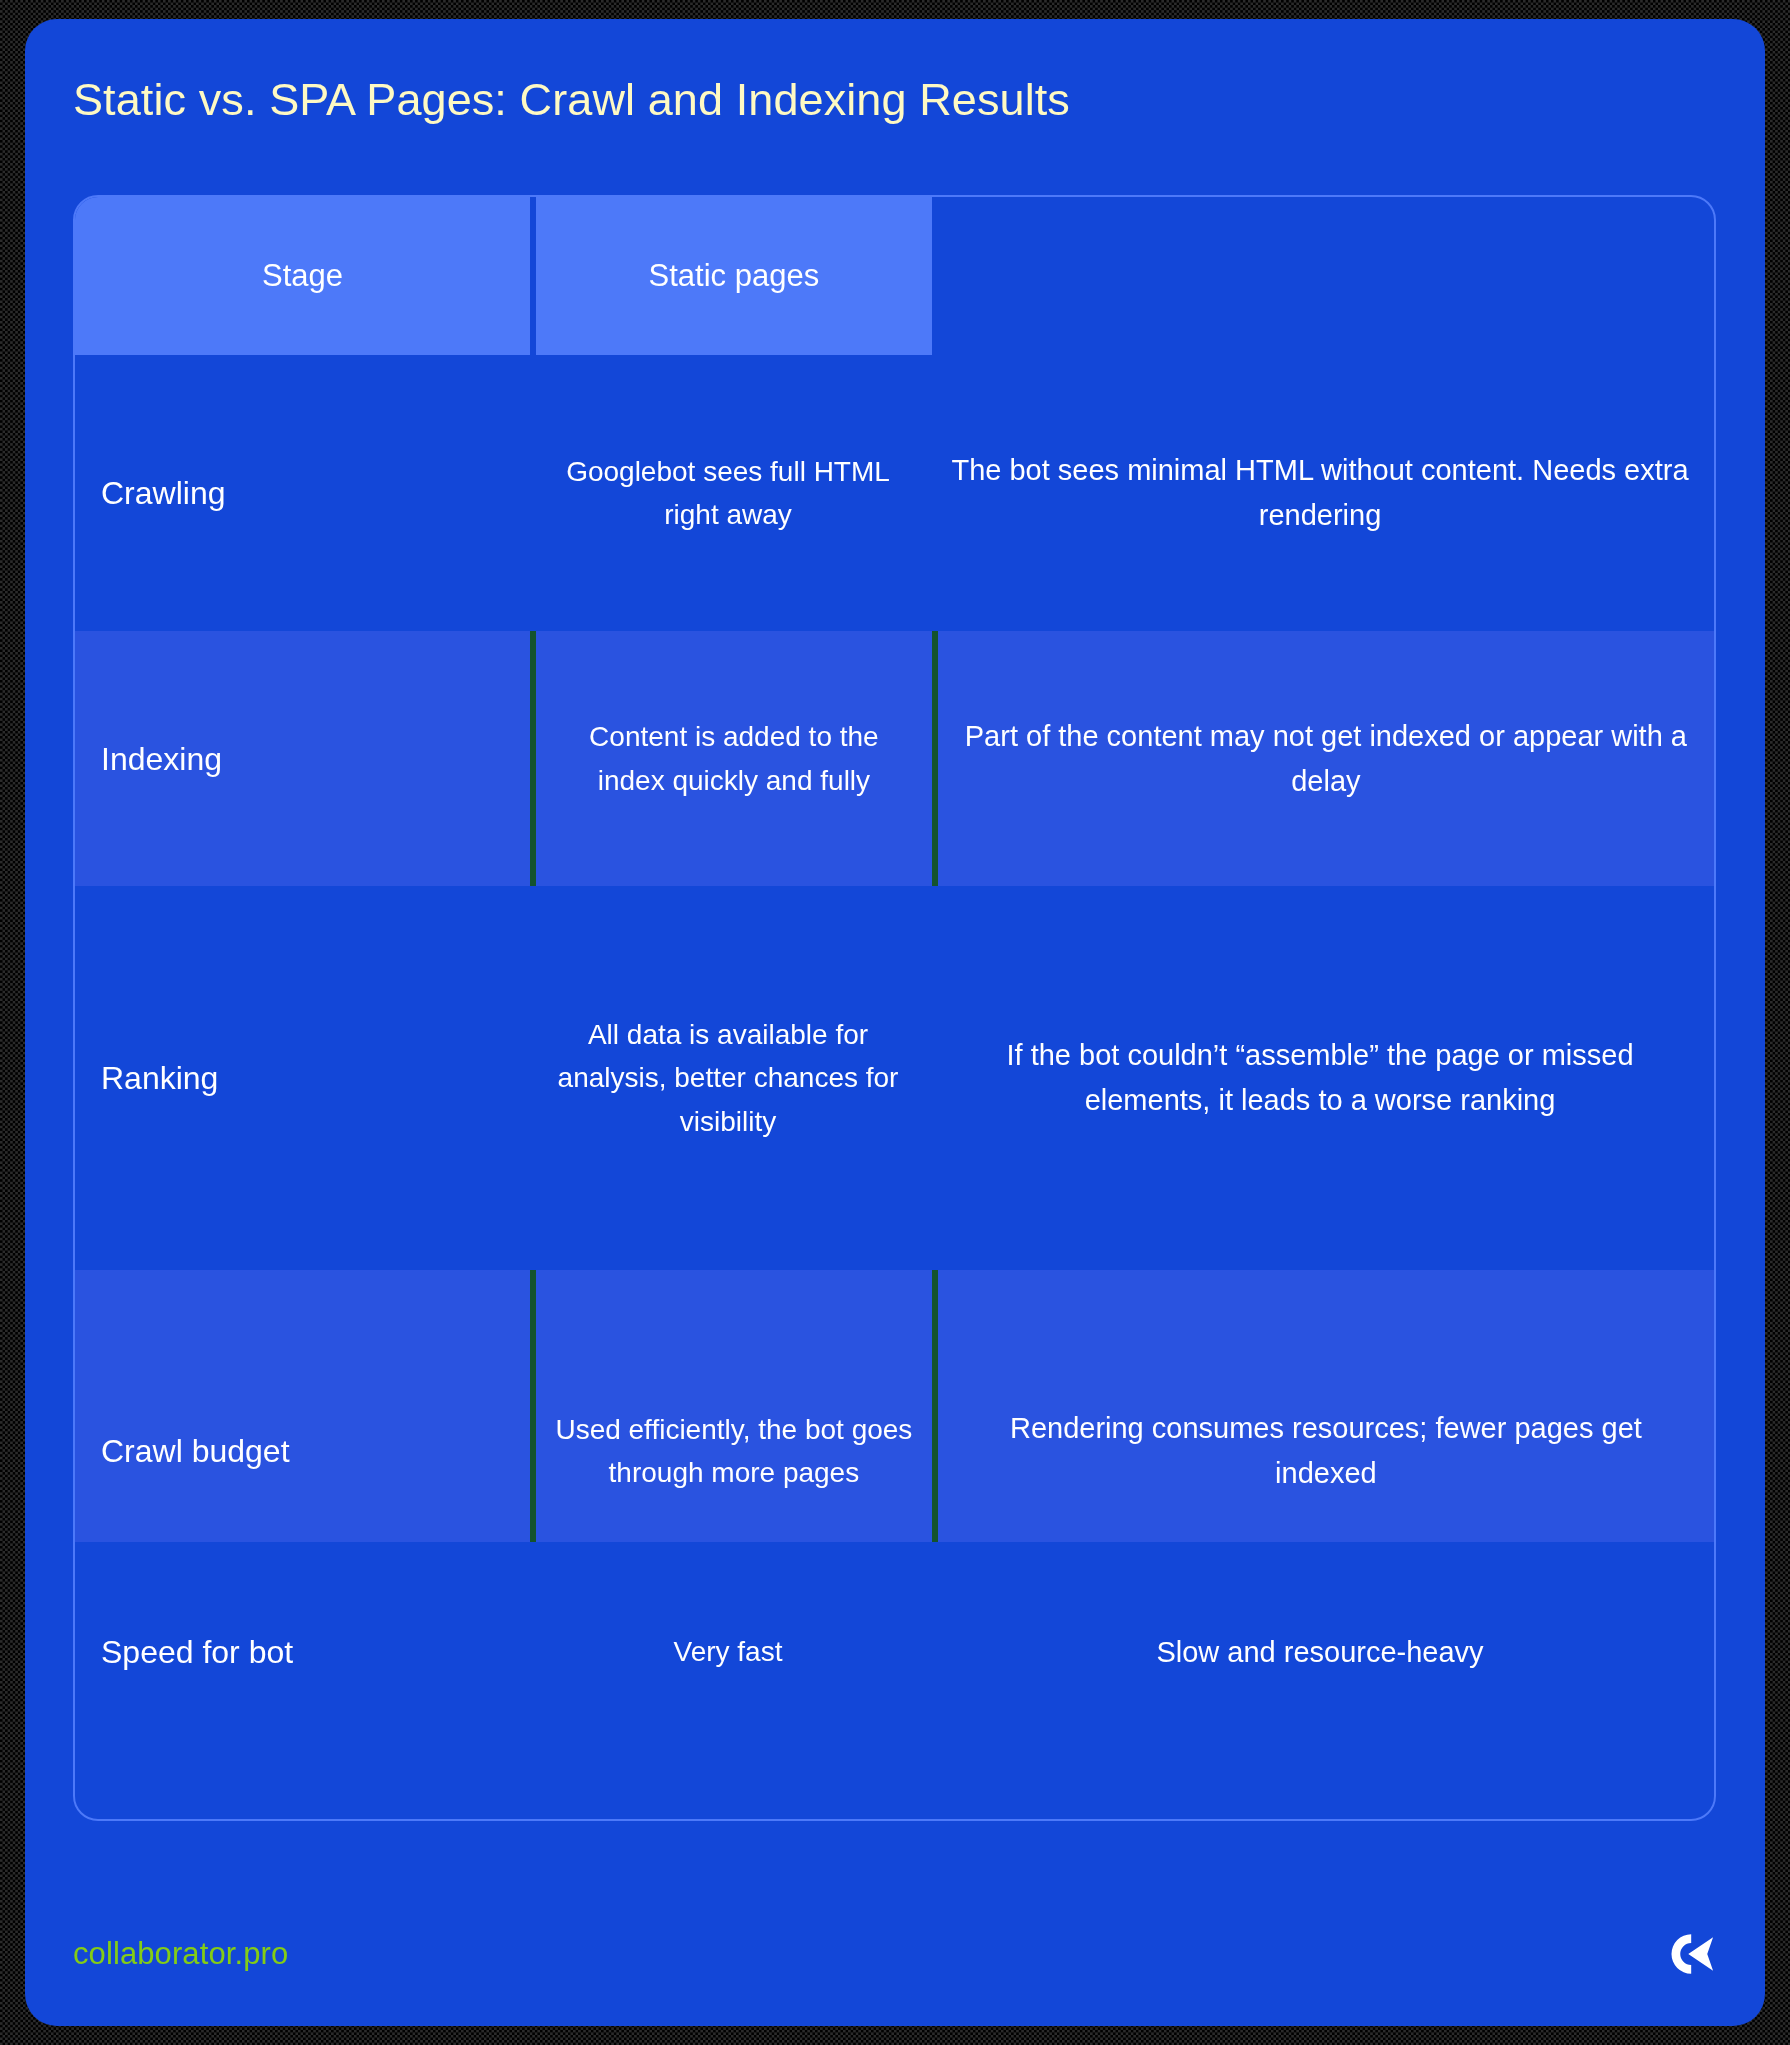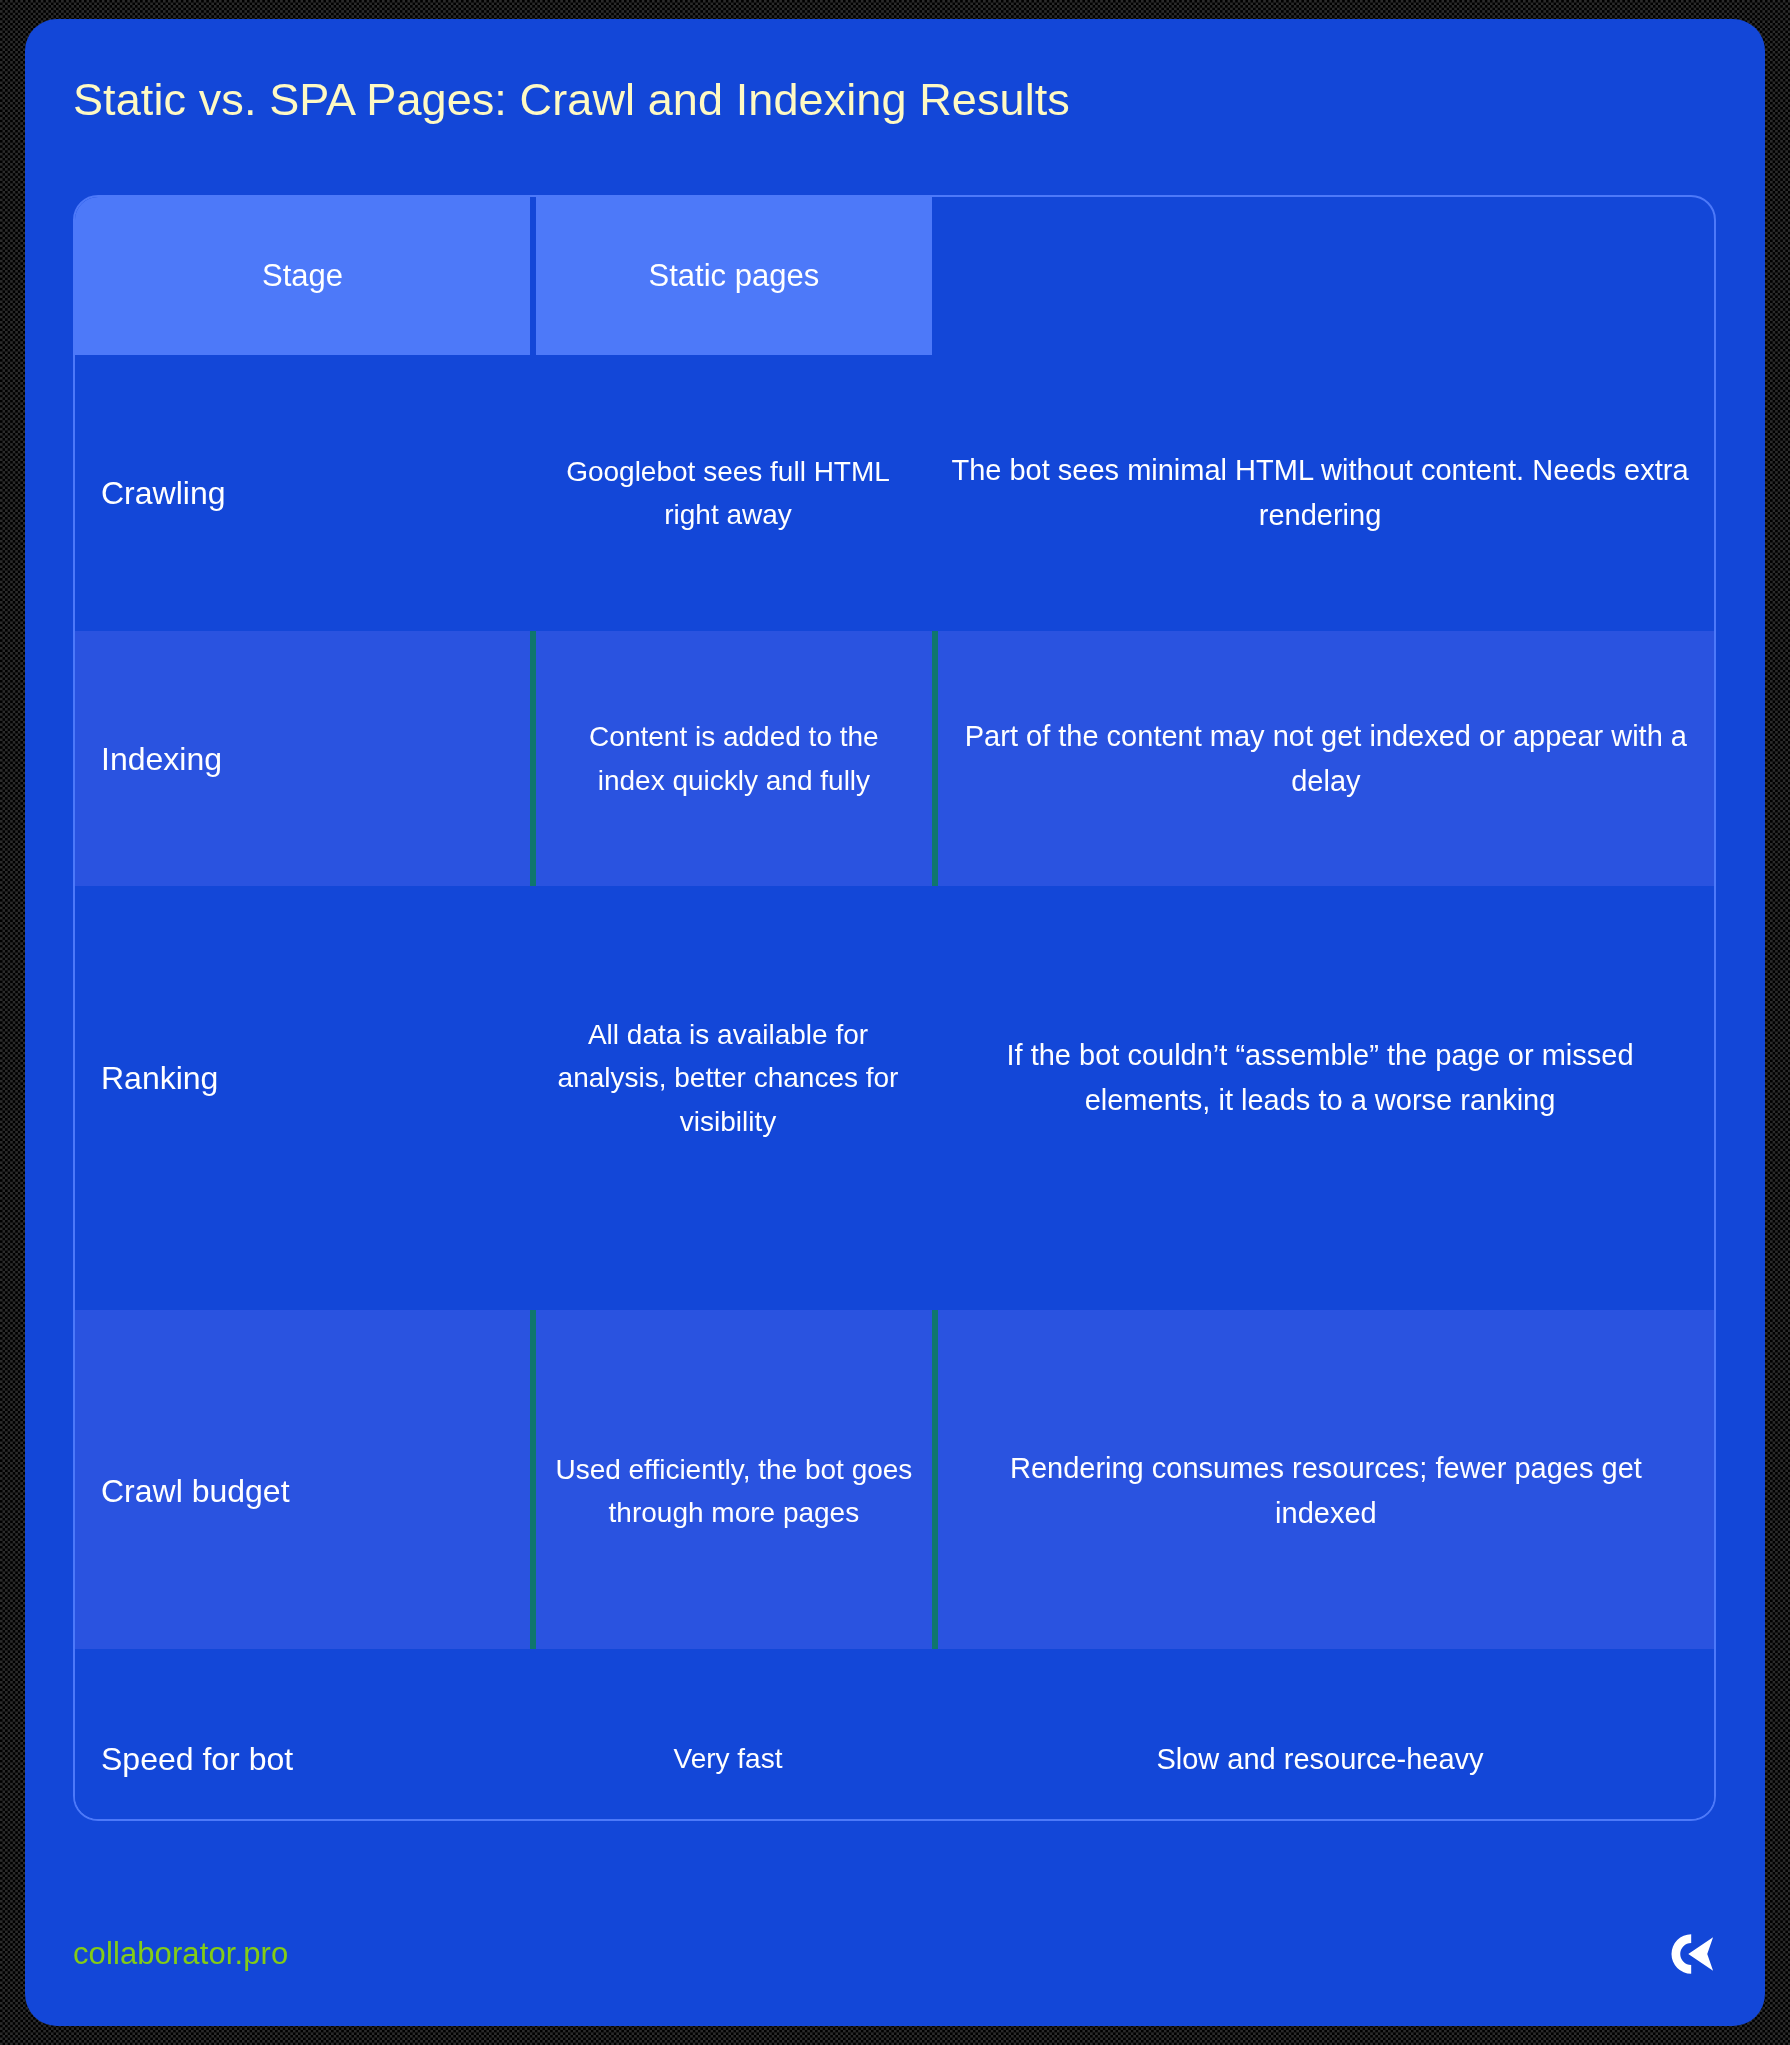--- a/index.html
+++ b/index.html
@@ -92,33 +92,33 @@
     justify-content: center;
     text-align: center;
     padding-left: 19px;
   }
   .header-row .c1 { border-top-left-radius: 13.2px; }
   .header-row .c3 { border-top-right-radius: 13.2px; }
   .header-row .c1, .header-row .c2 { margin-right: 5.9px; }
 
   
   .row-dark  { background: #1347d8; }
-  .row-light { background: #0f766e; }
+  .row-light { background: #14532d; }
   .row-light .tcell { background: #2a53e0; }
   .row-light .c1, .row-light .c2 { margin-right: 5.9px; }
 
   .stage-label { font-size: 32px; line-height: 1.25; }
   .body-text   { font-size: 28px; line-height: 1.55; }
   .c3 .body-text { font-size: 29px; }
 
   
   .row-crawling    { height: 276px; }
   .row-indexing    { height: 255px; }
   .row-ranking     { height: 384px; }
-  .row-crawlbudget { height: 339px; margin-top: 40px; }
+  .row-crawlbudget { height: 272px; }
   .row-speed       { height: 220px; }
 
   .row-crawling .tcell    { height: 276px; }
   .row-indexing .tcell    { height: 255px; }
   .row-ranking .tcell     { height: 384px; }
   .row-crawlbudget .tcell { height: 362px; }
   .row-speed .tcell       { height: 220px; }
 
   
   .footer {

